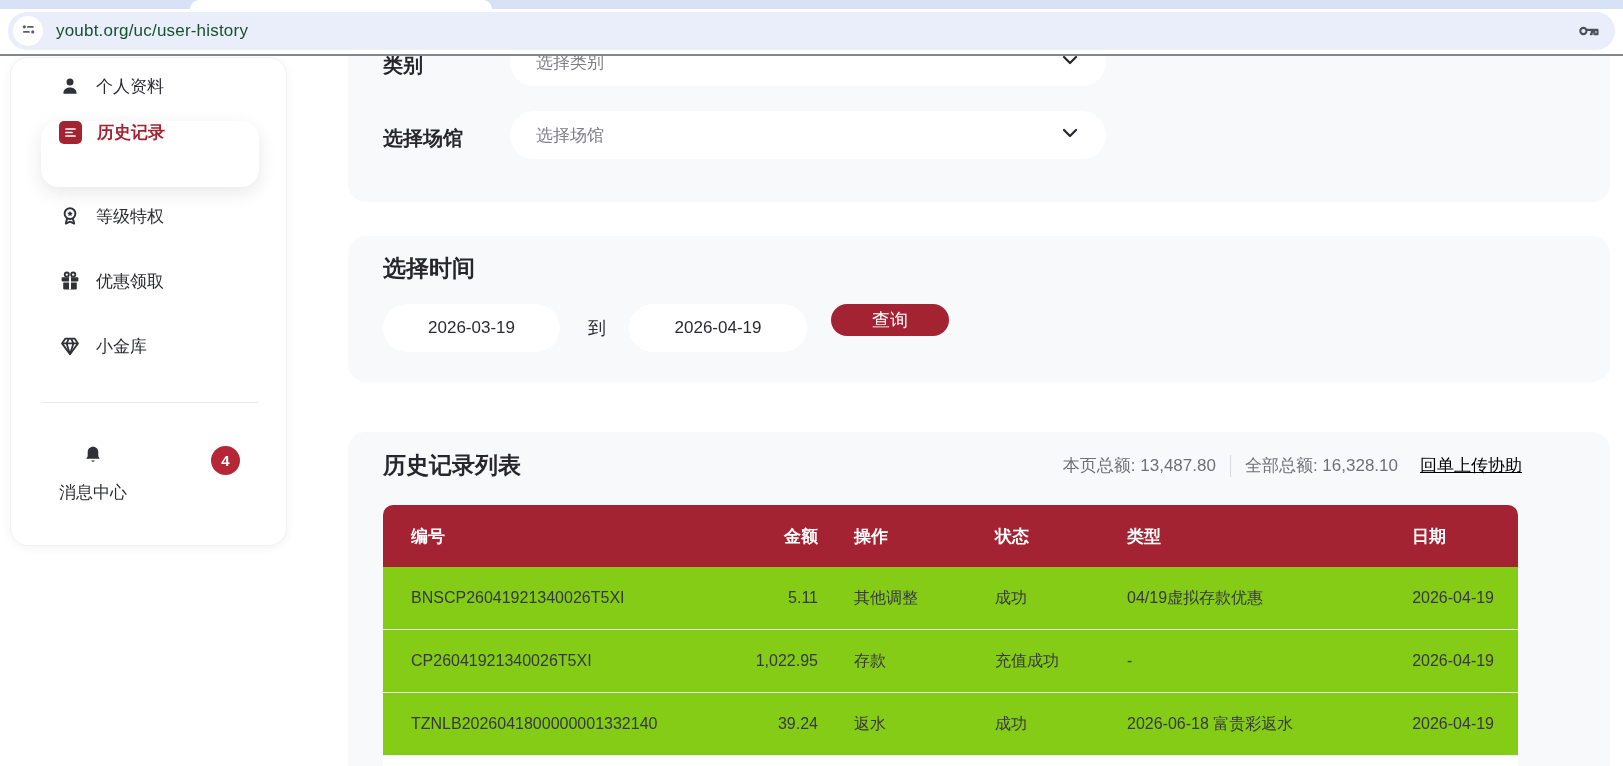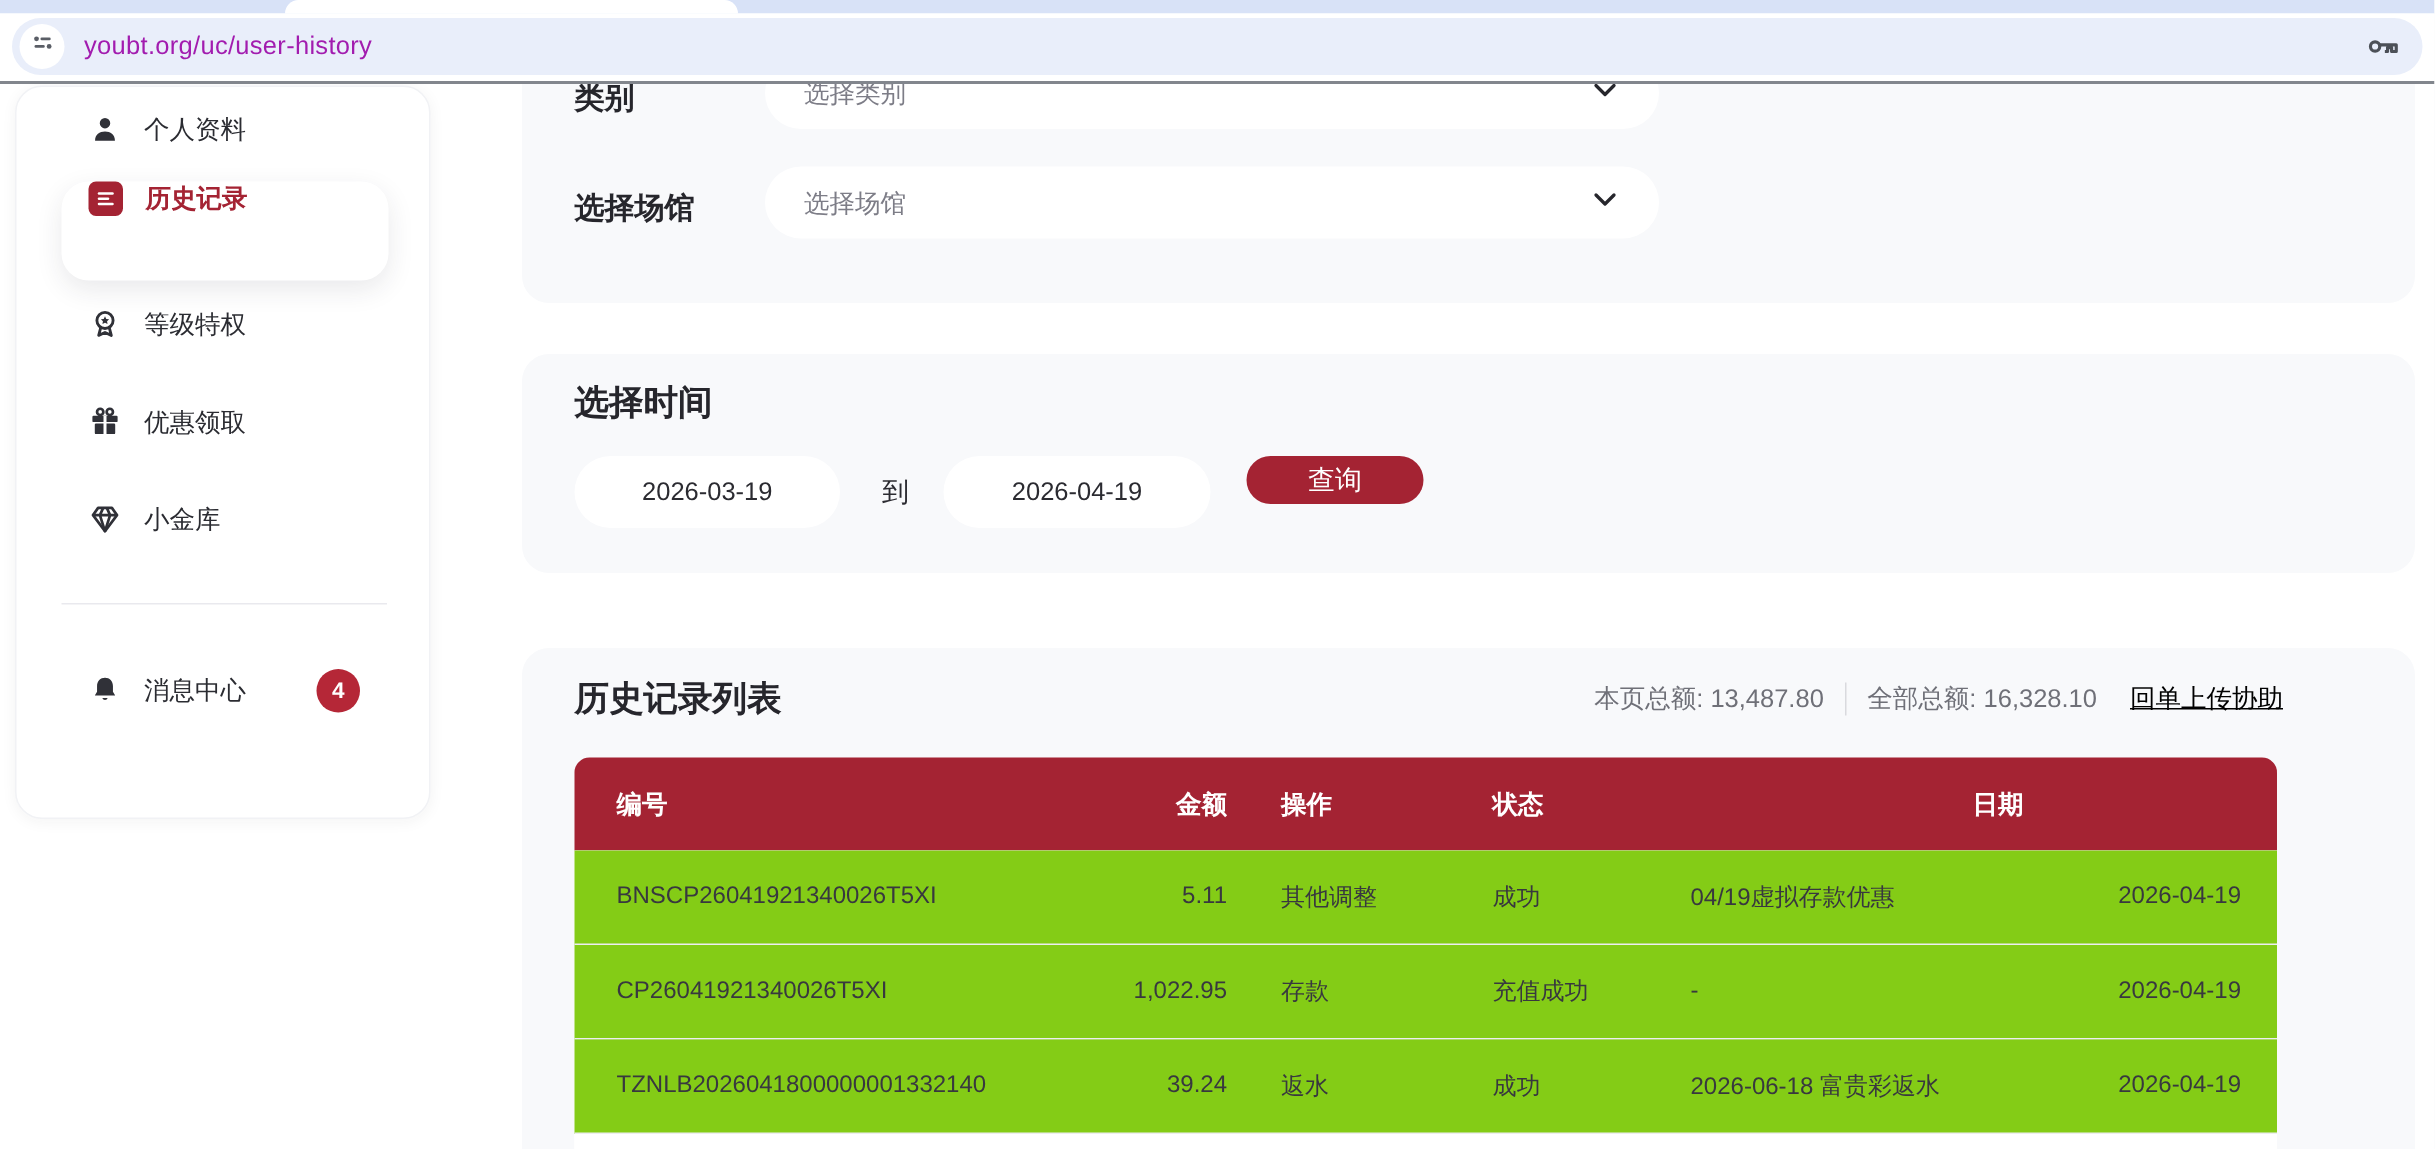--- a/index.html
+++ b/index.html
@@ -8,21 +8,21 @@
     background:#ffffff;
     font-family:"Liberation Sans","DejaVu Sans",sans-serif;
     color:#2c2c33;
   }
   
   .tabstrip{position:absolute;left:0;top:0;width:1623px;height:9px;background:#d8e2f7;z-index:20;}
   .active-tab{position:absolute;left:190px;top:0;width:302px;height:9px;background:#ffffff;border-radius:10px 10px 0 0;}
   .toolbar{position:absolute;left:0;top:9px;width:1623px;height:45px;background:#ffffff;z-index:20;}
   .omnibox{position:absolute;left:8px;top:3px;width:1607px;height:38px;background:#e9eefa;border-radius:19px;display:flex;align-items:center;}
   .chip{position:absolute;left:5px;top:4px;width:30px;height:30px;background:#ffffff;border-radius:50%;display:flex;align-items:center;justify-content:center;}
-  .url-text{position:absolute;left:48px;top:0;height:38px;display:flex;align-items:center;font-size:17px;color:#a21caf;letter-spacing:.2px;}
+  .url-text{position:absolute;left:48px;top:0;height:38px;display:flex;align-items:center;font-size:17px;color:#14532d;letter-spacing:.2px;}
   .key-wrap{position:absolute;right:14px;top:7px;width:24px;height:24px;}
   .chrome-divider{position:absolute;left:0;top:54px;width:1623px;height:2px;background:#82868d;z-index:21;}
 
   
   .sidebar{position:absolute;left:10px;top:57px;width:277px;height:489px;background:#ffffff;
     border:1px solid #f1f2f5;border-radius:18px;box-shadow:0 2px 10px rgba(30,30,40,.05);z-index:5;box-sizing:border-box;}
   .side-item{position:absolute;left:48px;height:32px;display:flex;align-items:center;gap:15px;font-size:17px;color:#2b2c32;font-weight:500;cursor:pointer;}
   .side-item .icn{width:22px;height:22px;display:flex;align-items:center;justify-content:center;}
   .side-selected{position:absolute;left:30px;top:63px;width:218px;height:66px;background:#ffffff;border-radius:18px;
     box-shadow:0 6px 18px rgba(40,40,60,.10);display:flex;align-items:flex-start;gap:15px;padding-left:18px;box-sizing:border-box;cursor:pointer;}
@@ -156,21 +156,21 @@
           <path d="M6.4 3.6h9.2l3.4 4.8L11 19.2 3 8.4z"></path>
           <path d="M3 8.4h16M11 19.2L7.6 8.4 9.8 3.6M11 19.2l3.4-10.8L12.2 3.6"></path>
         </g>
       </svg>
     </span>
     <span>小金库</span>
   </div>
 
   <div class="side-divider"></div>
 
-  <div class="side-item" style="top:386px;">
+  <div class="side-item" style="top:386px;flex-direction:column;">
     <span class="icn">
       <svg width="22" height="22" viewBox="0 0 22 22">
         <path d="M11 2.8c3.1 0 5.3 2.3 5.3 5.5v3.9l1.5 2.5H4.2l1.5-2.5V8.3c0-3.2 2.2-5.5 5.3-5.5z" fill="#303138"></path>
         <path d="M9.2 16.4a1.9 1.9 0 0 0 3.6 0z" fill="#303138"></path>
       </svg>
     </span>
     <span>消息中心</span>
   </div>
   <div class="badge">4</div>
 </nav>
@@ -220,20 +220,21 @@
     </span>
     <a class="upload-link">回单上传协助</a>
   </div>
 
   <div class="table">
     <div class="tr thead">
       <div>编号</div>
       <div class="c-amount">金额</div>
       <div class="c-action">操作</div>
       <div>状态</div>
+      <div>类型</div>
       <div class="c-date">日期</div>
     </div>
     <div class="tbody">
       <div class="tr row">
         <div>BNSCP26041921340026T5XI</div>
         <div class="c-amount">5.11</div>
         <div class="c-action">其他调整</div>
         <div>成功</div>
         <div>04/19虚拟存款优惠</div>
         <div class="c-date">2026-04-19</div>

